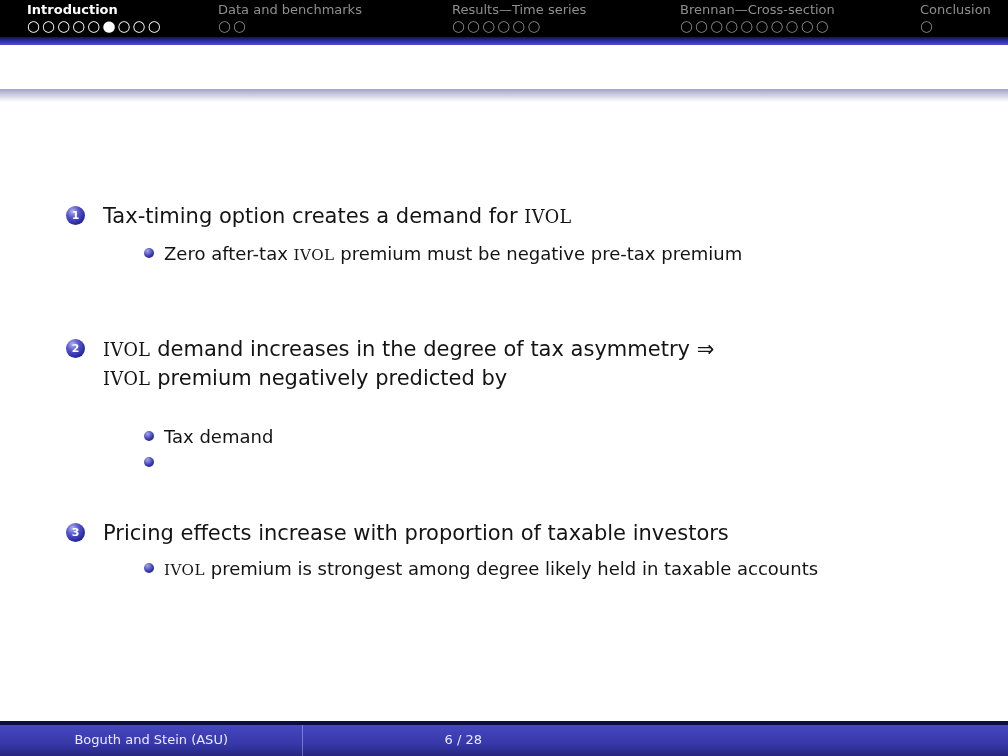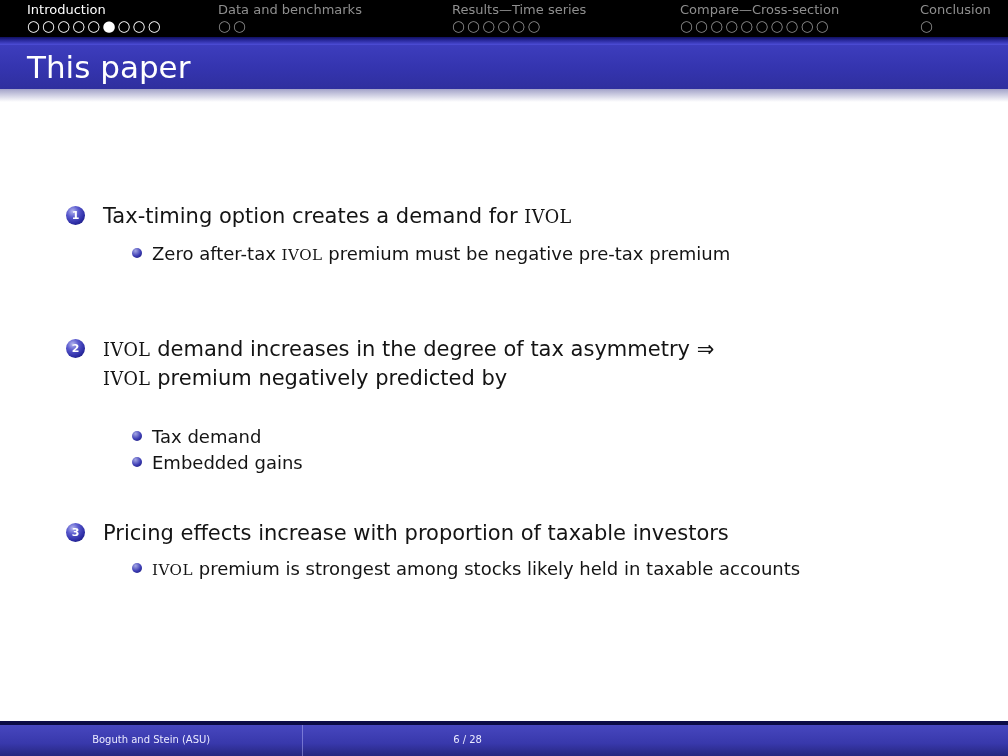--- a/index.html
+++ b/index.html
@@ -5,21 +5,21 @@
   html,body{margin:0;padding:0;background:#fff;}
   .slide{
     position:relative;width:1008px;height:756px;overflow:hidden;background:#ffffff;
     font-family:"DejaVu Sans","Liberation Sans",sans-serif;
   }
 
   
   .topbar{position:absolute;top:0;left:0;width:100%;height:37px;background:#000000;}
   .nav-sec{position:absolute;top:0;}
   .nav-label{font-size:13px;color:#8f8f8f;margin-top:2px;white-space:nowrap;}
-  .nav-label.active{color:#ffffff;}
+  .nav-label.active{color:#ffffff;font-weight:bold;}
   .nav-dots{font-size:15px;letter-spacing:2px;color:#8a8a8a;line-height:15px;margin-top:2px;white-space:nowrap;}
   .nav-dots.active{color:#ffffff;}
 
   
   .sep-strip{position:absolute;top:37px;left:0;width:100%;height:8px;
     background:linear-gradient(180deg,#101060 0%,#2b2ba0 45%,#4e4ed8 100%);}
 
   
   .frametitle{position:absolute;top:45px;left:0;width:100%;height:44px;
     background:linear-gradient(180deg,#3d3dbd 0%,#3434ae 55%,#2f2f9e 100%);
@@ -28,33 +28,33 @@
     background:linear-gradient(180deg,#a3a3c9 0%,rgba(255,255,255,0) 100%);}
 
   
   .item{position:absolute;left:66px;display:flex;align-items:flex-start;}
   .ball{
     width:19px;height:19px;border-radius:50%;flex:0 0 19px;margin-top:4px;margin-right:18px;
     background:radial-gradient(circle at 35% 28%,#b4b6ee 0%,#5a5ace 32%,#2d2da5 66%,#10105f 100%);
     color:#ffffff;font-size:11px;line-height:19px;text-align:center;font-weight:bold;
   }
   .item-text{font-size:21px;line-height:28px;color:#141414;white-space:nowrap;}
-  .sub{position:absolute;left:132px;display:flex;align-items:flex-start;}
+  .sub{position:absolute;left:144px;display:flex;align-items:flex-start;}
   .sub-ball{
     width:10px;height:10px;border-radius:50%;flex:0 0 10px;margin-top:7px;margin-right:10px;
     background:radial-gradient(circle at 35% 28%,#a4a7e4 0%,#3c3cb4 55%,#13136a 100%);
   }
   .sub-text{font-size:18px;line-height:25px;color:#141414;white-space:nowrap;}
   .sc{font-family:"DejaVu Serif","Liberation Serif",serif;font-size:0.84em;letter-spacing:0.5px;}
 
   
   .foot-shadow{position:absolute;bottom:31px;left:0;width:100%;height:4px;background:#0c0c45;}
   .footbar{position:absolute;bottom:0;left:0;width:100%;height:31px;display:flex;
     background:linear-gradient(180deg,#4747bf 0%,#3838ab 60%,#26267e 100%);
-    color:#eaeaff;font-size:10px;line-height:29px;}
+    color:#eaeaff;font-size:13px;line-height:29px;}
   .foot-cell{box-sizing:border-box;overflow:hidden;white-space:nowrap;}
   .foot-authors{width:30%;text-align:center;}
   .foot-title{width:50%;text-align:center;border-left:1px solid rgba(190,190,255,0.45);}
   .foot-page{width:20%;text-align:right;padding-right:22px;border-left:1px solid rgba(190,190,255,0.45);}
 </style>
 </head>
 <body>
 
 <div class="slide">
 
@@ -65,32 +65,31 @@
     </div>
     <div class="nav-sec" style="left:218px">
       <div class="nav-label">Data and benchmarks</div>
       <div class="nav-dots">○○</div>
     </div>
     <div class="nav-sec" style="left:452px">
       <div class="nav-label">Results—Time series</div>
       <div class="nav-dots">○○○○○○</div>
     </div>
     <div class="nav-sec" style="left:680px">
-      <div class="nav-label">Compare—Cross-section</div>
+      <div class="nav-label">Brennan—Cross-section</div>
       <div class="nav-dots">○○○○○○○○○○</div>
     </div>
     <div class="nav-sec" style="left:920px">
       <div class="nav-label">Conclusion</div>
       <div class="nav-dots">○</div>
     </div>
   </div>
 
   <div class="sep-strip"></div>
 
-  <div class="frametitle">This paper</div>
   <div class="title-shadow"></div>
 
   <div class="item" style="top:202px">
     <div class="ball">1</div>
     <div class="item-text"><span>Tax-timing option creates a demand for </span><span class="sc">IVOL</span></div>
   </div>
   <div class="sub" style="top:241px">
     <div class="sub-ball"></div>
     <div class="sub-text"><span>Zero after-tax </span><span class="sc">IVOL</span><span> premium must be negative pre-tax premium</span></div>
   </div>
@@ -98,30 +97,29 @@
   <div class="item" style="top:335px">
     <div class="ball">2</div>
     <div class="item-text"><span class="sc">IVOL</span><span> demand increases in the degree of tax asymmetry ⇒</span><br><span class="sc">IVOL</span><span> premium negatively predicted by</span></div>
   </div>
   <div class="sub" style="top:424px">
     <div class="sub-ball"></div>
     <div class="sub-text"><span>Tax demand</span></div>
   </div>
   <div class="sub" style="top:450px">
     <div class="sub-ball"></div>
-    <div class="sub-text"><span>Embedded gains</span></div>
   </div>
 
   <div class="item" style="top:519px">
     <div class="ball">3</div>
     <div class="item-text"><span>Pricing effects increase with proportion of taxable investors</span></div>
   </div>
   <div class="sub" style="top:556px">
     <div class="sub-ball"></div>
-    <div class="sub-text"><span class="sc">IVOL</span><span> premium is strongest among stocks likely held in taxable accounts</span></div>
+    <div class="sub-text"><span class="sc">IVOL</span><span> premium is strongest among degree likely held in taxable accounts</span></div>
   </div>
 
   <div class="foot-shadow"></div>
   <div class="footbar">
     <div class="foot-cell foot-authors">Boguth and Stein (ASU)</div>
     <div class="foot-cell foot-page">6 / 28</div>
   </div>
 
 </div>
 

